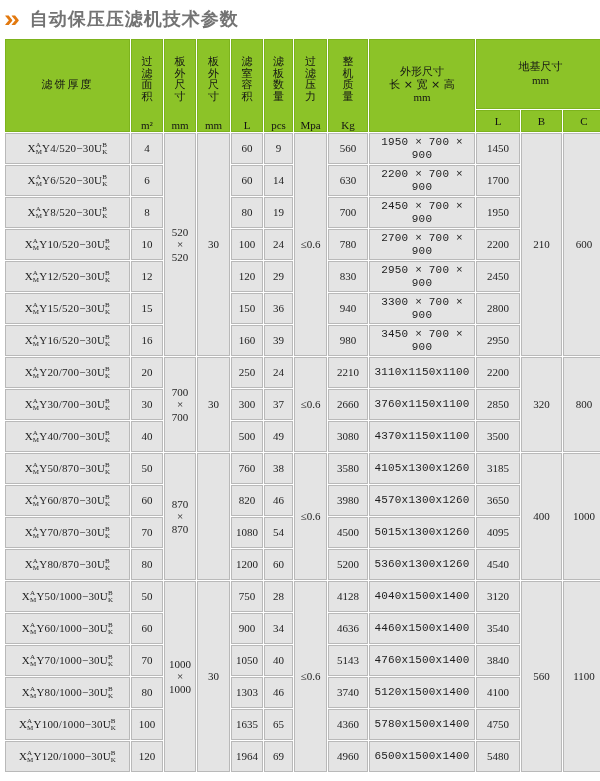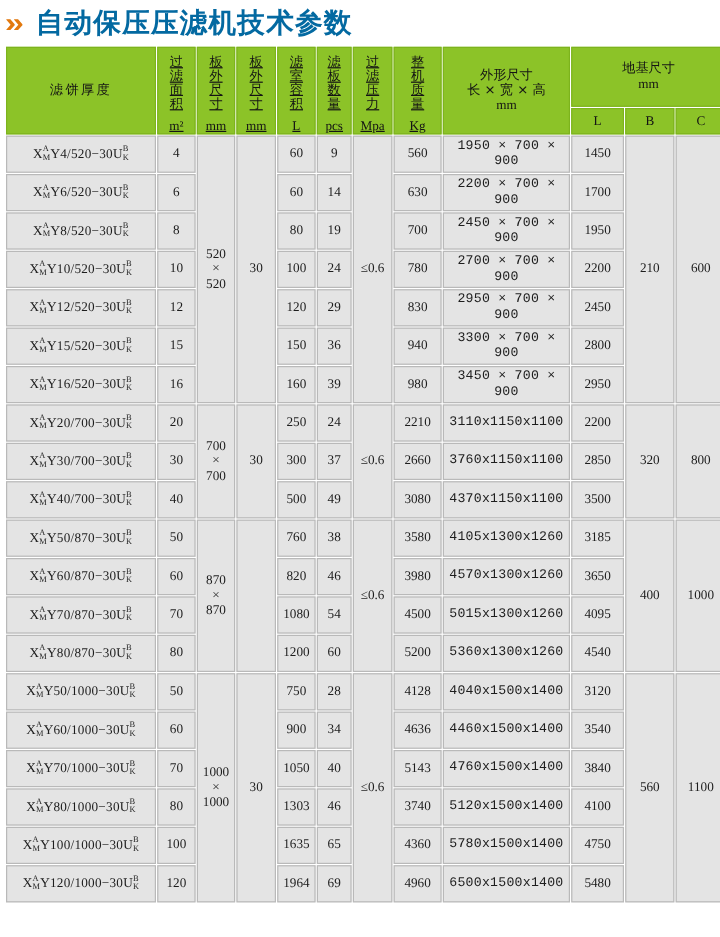--- a/index.html
+++ b/index.html
@@ -32,22 +32,22 @@
     font-size: 23px;
     font-weight: bold;
     letter-spacing: -3px;
     line-height: 1;
     font-family: "Liberation Sans", sans-serif;
     margin-right: 16px;
     transform: scaleX(1.25);
     transform-origin: left center;
   }
   .title-text {
-    color: #0369a1;
-    font-size: 23px;
+    color: #737373;
+    font-size: 18px;
     font-weight: bold;
     font-family: "DejaVu Sans", "Liberation Sans", sans-serif;
     letter-spacing: 1px;
   }
 
   
   table.spec {
     border-collapse: separate;
     border-spacing: 1px;
     width: 592px;
@@ -74,32 +74,30 @@
   }
   th.vert {
     font-family: "DejaVu Sans", "Liberation Sans", sans-serif;
     font-size: 11px;
     padding: 3px 0 2px 0;
     height: 66px;
   }
   th.vert .vchars {
     display: block;
     width: 13px;
-    margin: 6px auto;
+    margin: 16px auto;
     word-break: break-all;
     line-height: 1.06;
     font-size: 11px;
-    text-decoration: underline;
   }
   th.vert .unit {
     display: block;
     margin-top: 2px;
     font-family: "Liberation Serif", serif;
     font-size: 11px;
-    text-decoration: underline;
   }
   th.model {
     font-family: "DejaVu Sans", "Liberation Sans", sans-serif;
     font-size: 12px;
     letter-spacing: 2px;
     line-height: 1.4;
   }
   th.group {
     font-family: "DejaVu Sans", "Liberation Sans", sans-serif;
     font-size: 11.5px;

